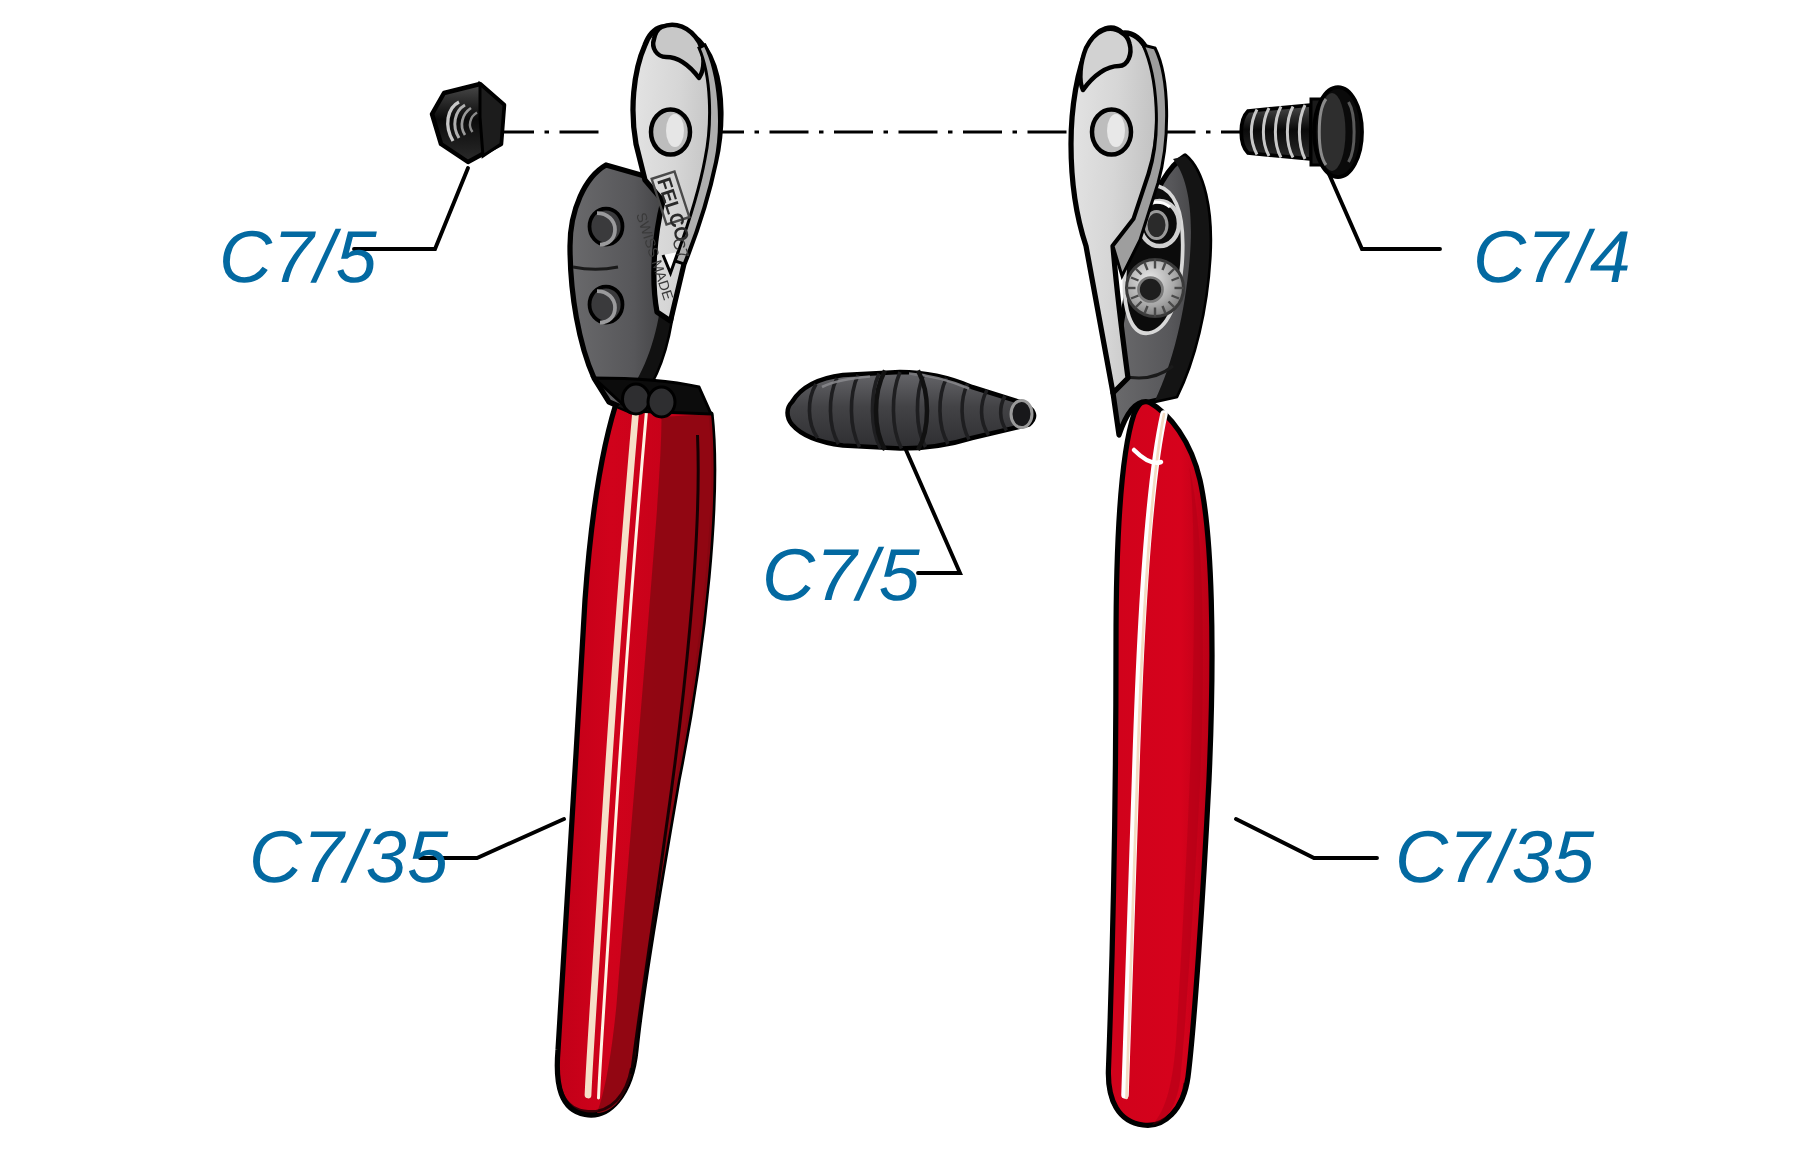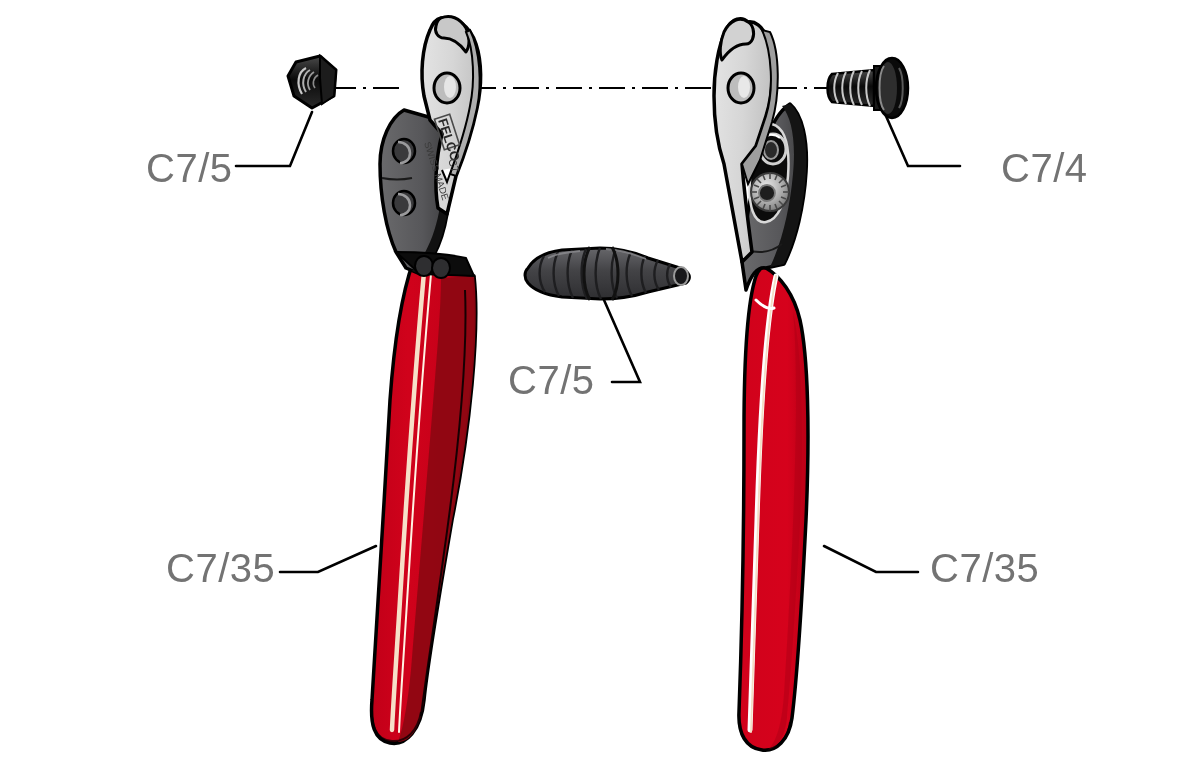--- a/index.html
+++ b/index.html
@@ -2,24 +2,24 @@
 <html><head>
 <meta charset="utf-8">
 <title>Exploded parts diagram</title>
 <style>
   html,body{margin:0;padding:0;background:#ffffff;}
   body{width:1200px;height:773px;overflow:hidden;
        font-family:"Liberation Sans","DejaVu Sans",sans-serif;}
   #stage{position:relative;width:1200px;height:773px;background:#ffffff;}
   #art{position:absolute;left:0;top:0;width:1200px;height:773px;}
   .lbl{position:absolute;font-family:"Liberation Sans","DejaVu Sans",sans-serif;
-       font-size:40px;font-weight:400;color:#737373;letter-spacing:0.5px;
-       white-space:nowrap;line-height:1;}
+       font-size:49px;font-weight:400;color:#0369a1;letter-spacing:0.5px;
+       white-space:nowrap;line-height:1;font-style:italic;}
   #lbl-c75{left:146px;top:148px;}
-  #lbl-c74{left:982px;top:148px;margin-left:19px;}
+  #lbl-c74{left:982px;top:148px;}
   #lbl-c710{left:508px;top:360px;}
   #lbl-c735l{left:166px;top:548px;}
   #lbl-c735r{left:930px;top:548px;}
 </style>
 </head>
 <body>
 
 <div id="stage">
 
   <svg id="art" viewBox="0 0 1200 773" xmlns="http://www.w3.org/2000/svg">

